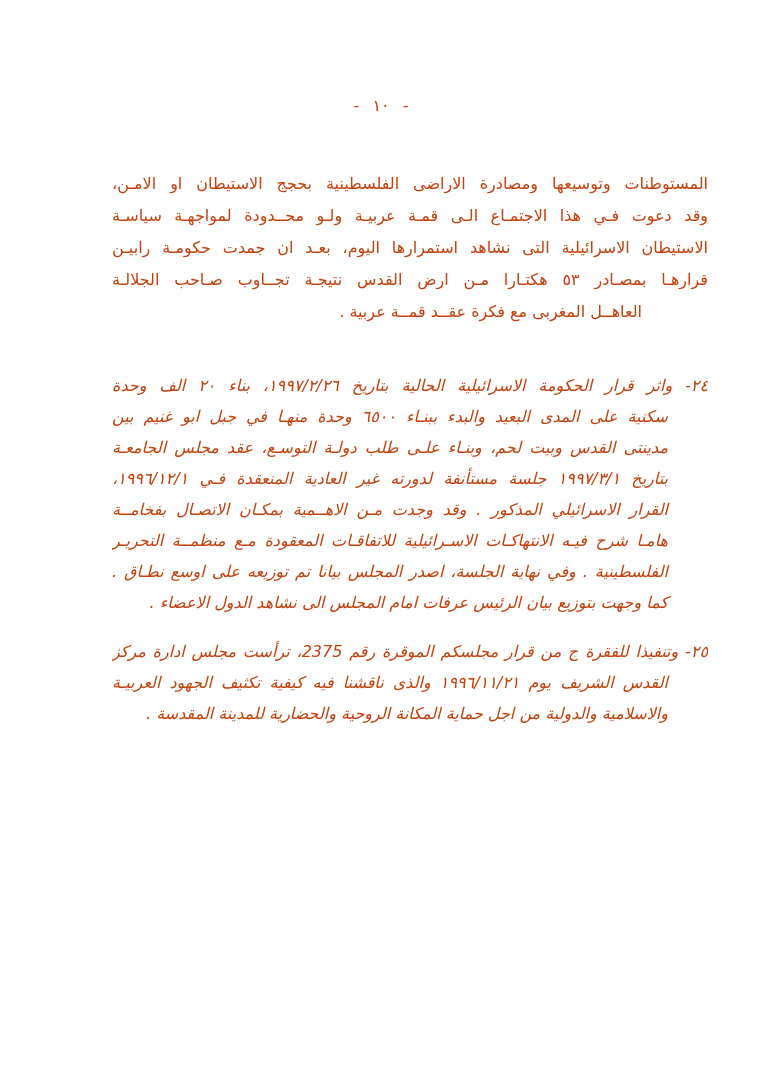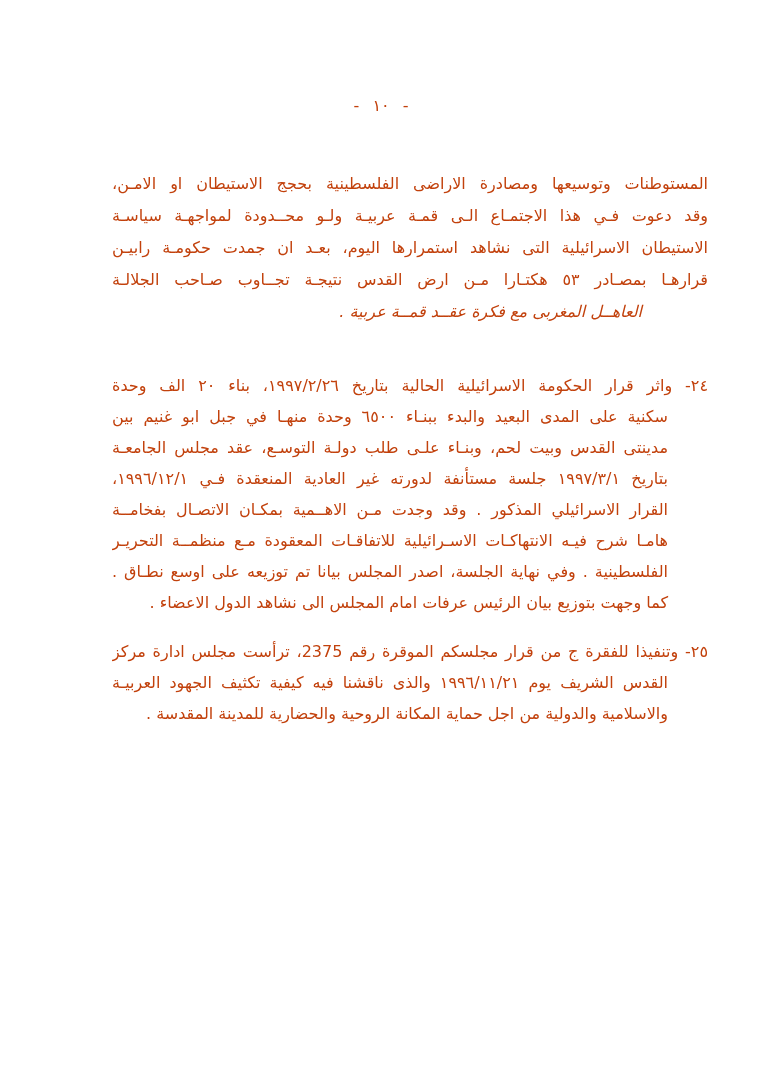--- a/index.html
+++ b/index.html
@@ -45,30 +45,30 @@
     font-size: 16px;
     line-height: 32px;
     max-height: 34px;
     overflow: hidden;
     text-align: justify;
     text-align-last: justify;
   }
   .hang .line {
     line-height: 31px;
     padding-right: 40px;
+    font-style: italic;
   }
   .hang .line.first {
     padding-right: 0;
   }
   .line.last {
     text-align-last: auto; 
   }
   .line.pull-in {
     padding-right: 66px; 
-    font-style: italic;
   }
   .marker {
     white-space: nowrap;
   }
 </style>
 </head>
 <body>
 
 <div class="page">
 

